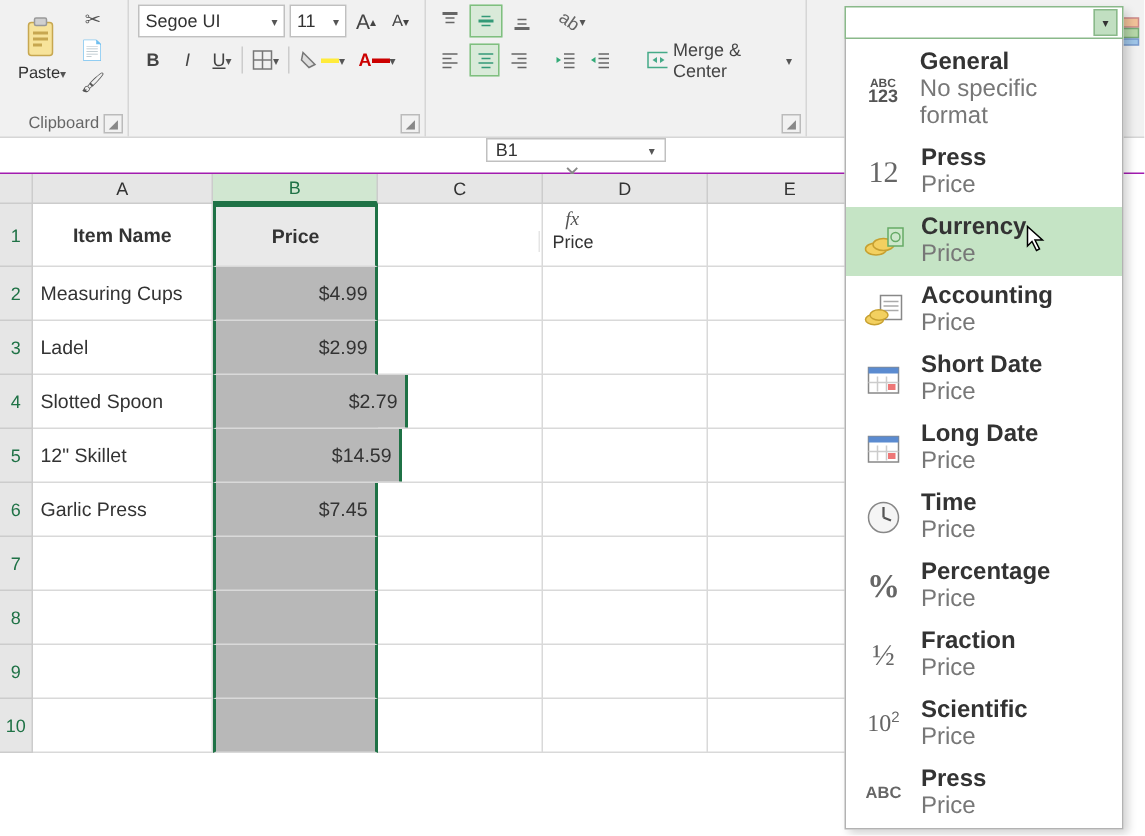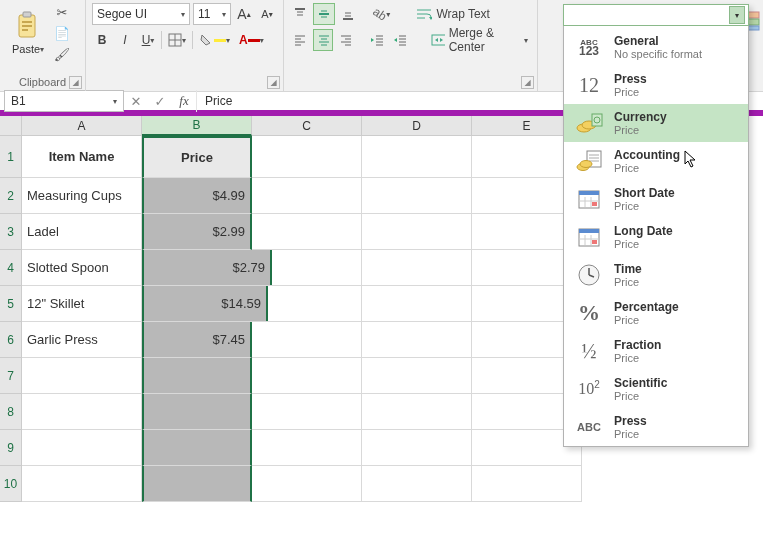--- a/index.html
+++ b/index.html
@@ -17,21 +17,21 @@
   .dropdown-arrow { font-size: 8px; color:#555; }
 
   .font-name { width: 104px; height: 22px; border:1px solid #c0c0c0; background:#fff; display:flex; align-items:center; padding:0 4px; font-size:12px; justify-content:space-between;}
   .font-size { width: 40px; height:22px; border:1px solid #c0c0c0; background:#fff; display:flex; align-items:center; padding:0 4px; font-size:12px; justify-content:space-between;}
   .btn { height:22px; min-width:20px; padding:0 3px; display:flex; align-items:center; justify-content:center; color:#444; }
   .btn.green { border:1px solid #7fbf7f; background:#d9ead9; }
 
   .corner-launch { position:absolute; bottom:2px; right:3px; width:13px; height:13px; border:1px solid #bbb; font-size:8px; display:flex; align-items:center; justify-content:center; color:#888;}
 
   
-  .bar { height: 24px; border-bottom: 6px solid #a21caf; display:flex; align-items:center; }
+  .bar { height: 24px; border-bottom: 1px solid #a21caf; display:flex; align-items:center;flex-direction:column; }
   .namebox { width:120px; height:22px; border:1px solid #c0c0c0; margin-left:4px; display:flex; align-items:center; padding:0 6px; justify-content:space-between; background:#fff;}
   .fb-btn { width:24px; height:22px; display:flex; align-items:center; justify-content:center; color:#888; font-size:13px;}
   .fx { font-style: italic; font-family: "Times New Roman", serif; color:#555; }
   .formula { flex:1; height:22px; border-left:1px solid #e5e5e5; padding:0 8px; display:flex; align-items:center;}
 
   
   .grid { position: relative; }
   .corner { position:absolute; left:0; top:0; width:22px; height:20px; background:#e6e6e6; border-right:1px solid #ccc; border-bottom:1px solid #ccc;}
   .col-headers { position:absolute; left:22px; top:0; height:20px; display:flex; }
   .ch { height:20px; background:#e6e6e6; border-right:1px solid #ccc; border-bottom:1px solid #ccc; display:flex; align-items:center; justify-content:center; font-size:12px; color:#333;}
@@ -48,22 +48,22 @@
   .col-b-border-left { border-left: 2px solid #1f7246; }
   .col-b-border-right { border-right: 2px solid #1f7246 !important; }
 
   
   .nf-dd { position:absolute; right:14px; top:4px; width:186px; background:#fff; border:1px solid #b2b2b2; box-shadow: 3px 3px 6px rgba(0,0,0,0.18); z-index:50; }
   .nf-sel { height:22px; border:1px solid #8ab98a; background:#fff; margin: -1px -1px 2px -1px; display:flex; align-items:center; justify-content:flex-end; padding-right:3px;}
   .nf-sel .dd { width:16px; height:18px; background:#c1dfc1; border:1px solid #8ab98a; display:flex; align-items:center; justify-content:center; font-size:8px;}
   .nf-item { display:flex; align-items:center; gap:10px; padding:5px 10px; }
   .nf-item.highlight { background:#c5e4c5;}
   .nf-ic { width:30px; height:28px; display:flex; align-items:center; justify-content:center; font-size:15px; color:#555; }
-  .nf-txt .t { font-size:12px; color:#333; font-weight:bold;}
-  .nf-txt .s { font-size:11px; color:#777;}
+  .nf-txt .t { font-size:16px; color:#333; font-weight:bold;}
+  .nf-txt .s { font-size:16px; color:#777;}
   .nf-more { text-align:center; padding:6px 0; font-size:12px; color:#444; text-decoration:underline; border-top:1px solid #e0e0e0;}
 
   .cursor { position:absolute; width:14px; height:18px; z-index:60; }
 
   .cf-btn { position:absolute; right:-2px; top:4px; width:34px; height:34px; display:flex; flex-direction:column; align-items:center; justify-content:center; font-size:9px; color:#555; overflow:hidden;}
 </style>
 </head>
 <body>
 
 <div class="ribbon">
@@ -170,30 +170,20 @@
               <line x1="4" y1="9" x2="10" y2="9" stroke="#666"></line>
               <line x1="2" y1="12" x2="12" y2="12" stroke="#666" stroke-width="2"></line>
             </svg>
           </div>
         <div style="width:6px"></div>
         <div class="btn">
             <span style="transform:rotate(35deg);display:inline-block;color:#666">ab</span>
             <span class="dropdown-arrow">▾</span>
           </div>
         <div style="width:14px"></div>
-        <div class="btn" style="gap:4px">
-            <svg width="16" height="14">
-              <line x1="1" y1="3" x2="15" y2="3" stroke="#4a8"></line>
-              <line x1="1" y1="7" x2="11" y2="7" stroke="#4a8"></line>
-              <path d="M11 7 Q15 7 15 10 L15 11" fill="none" stroke="#4a8"></path>
-              <polygon points="13,10 17,10 15,13" fill="#4a8"></polygon>
-              <line x1="1" y1="11" x2="9" y2="11" stroke="#4a8"></line>
-            </svg>
-            <span>Wrap Text</span>
-          </div>
       </div>
       <div class="row">
         <div class="btn">
             <svg width="14" height="14">
               <line x1="2" y1="3" x2="12" y2="3" stroke="#666"></line>
               <line x1="2" y1="6" x2="8" y2="6" stroke="#666"></line>
               <line x1="2" y1="9" x2="12" y2="9" stroke="#666"></line>
               <line x1="2" y1="12" x2="8" y2="12" stroke="#666"></line>
             </svg>
           </div>

